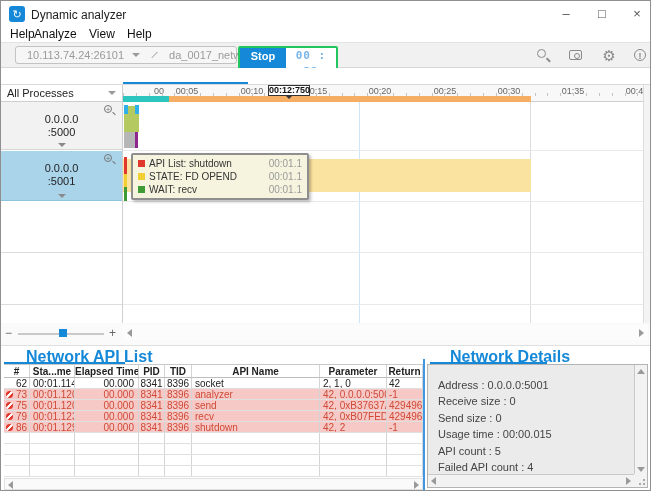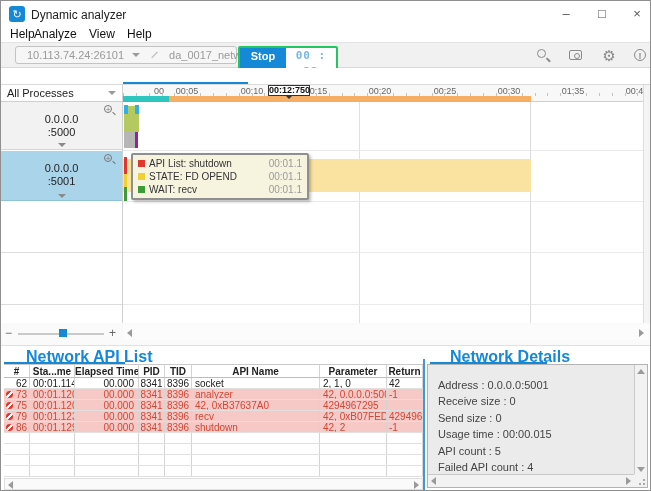--- a/index.html
+++ b/index.html
@@ -314,20 +314,21 @@
         <span>analyzer</span>
         <span>42, 0.0.0.0:5001</span>
         <span>-1</span>
       </div>
       <div class="trow failed">
         <span><i class="failicon"></i><span>75</span></span>
         <span>00:01.120</span>
         <span>00.000</span>
         <span>8341</span>
         <span>8396</span>
+        <span>send</span>
         <span>42, 0xB37637A0</span>
         <span>4294967295</span>
       </div>
       <div class="trow failed">
         <span><i class="failicon"></i><span>79</span></span>
         <span>00:01.123</span>
         <span>00.000</span>
         <span>8341</span>
         <span>8396</span>
         <span>recv</span>

